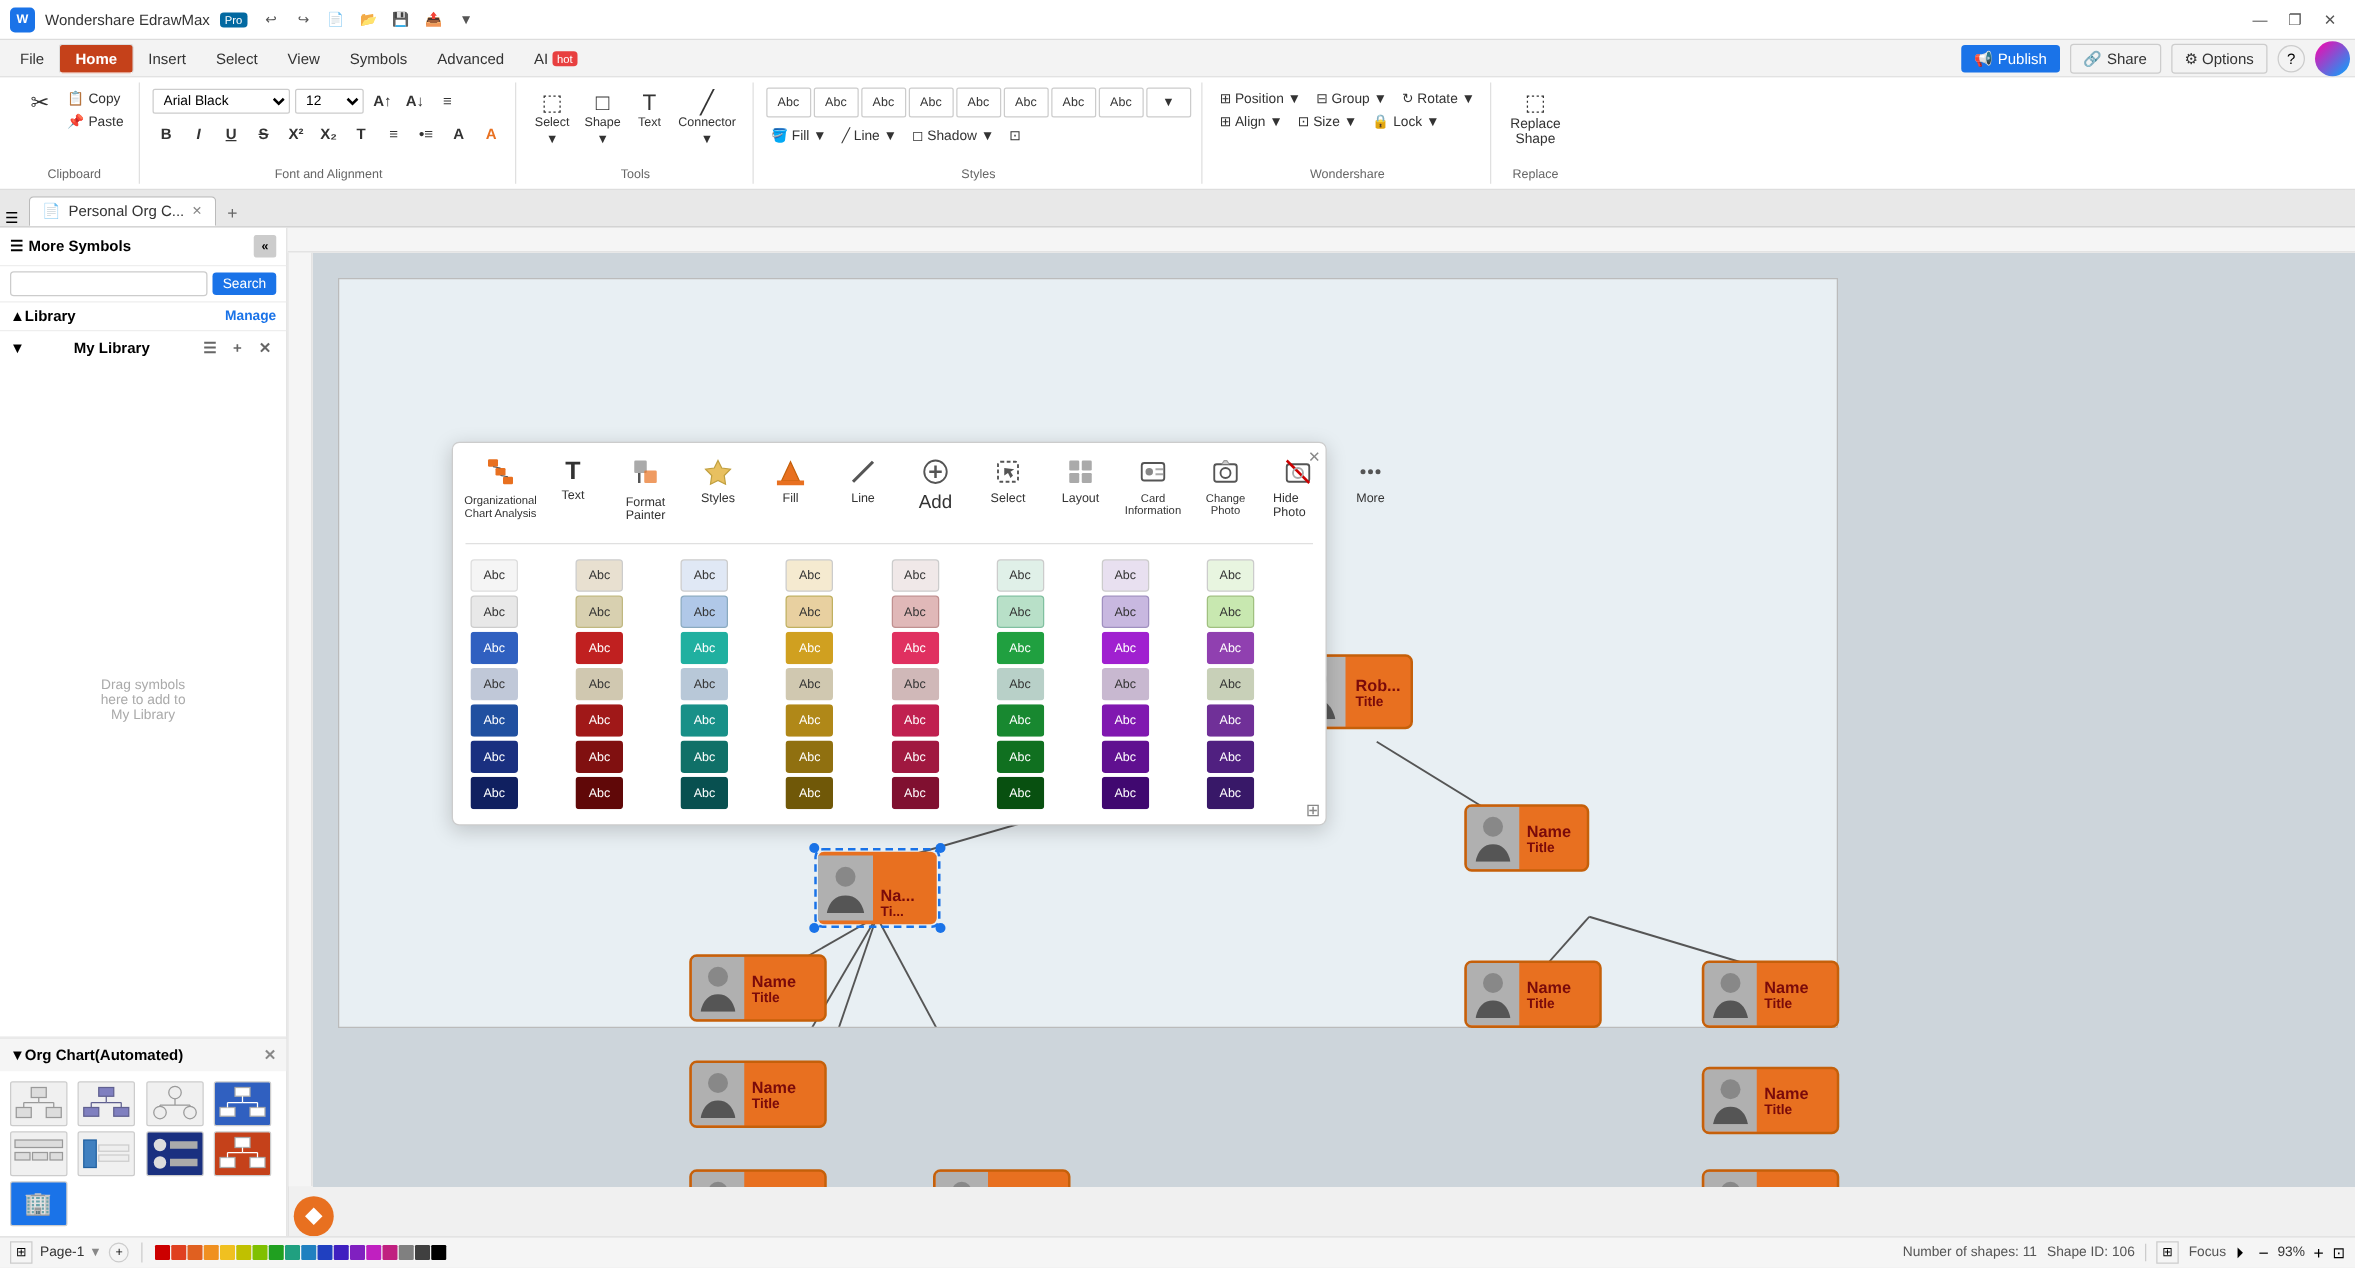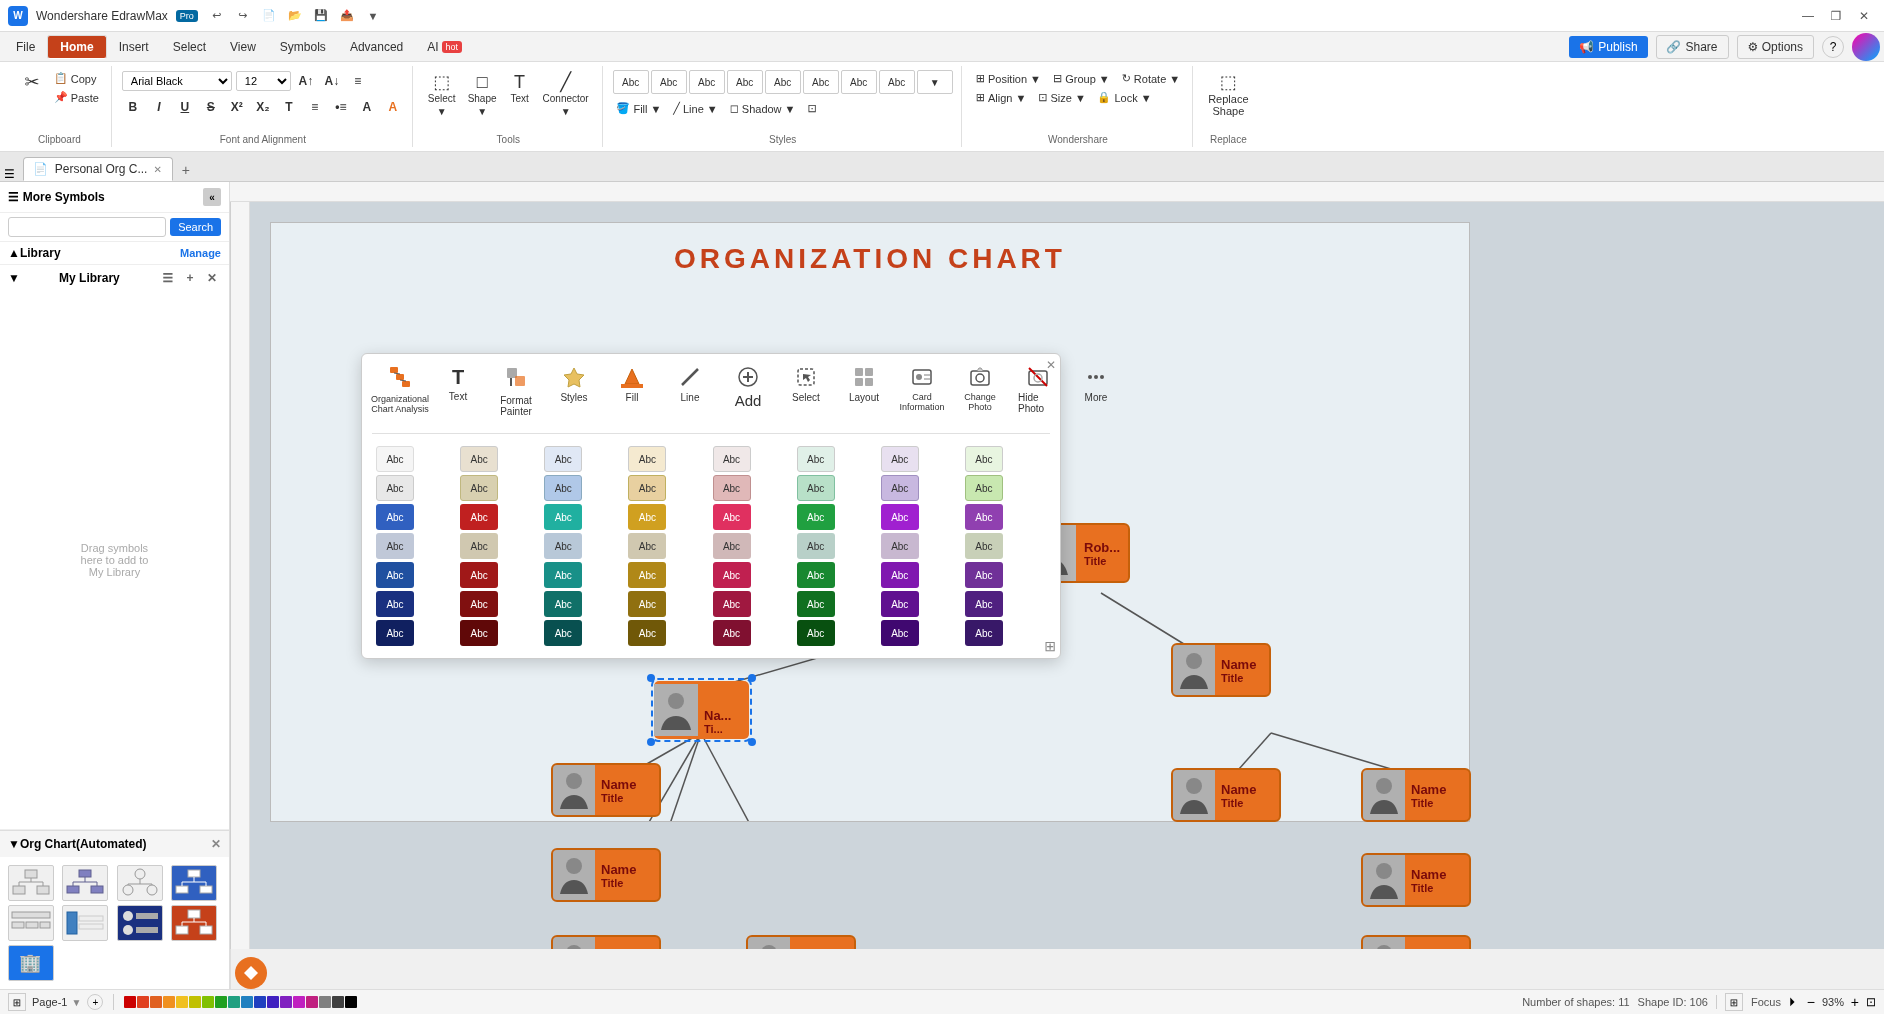--- a/index.html
+++ b/index.html
@@ -694,21 +694,20 @@
     <div style="display:flex;flex:1;overflow:hidden;">
 
       <div style="width:20px;background:#f5f5f5;border-right:1px solid #ddd;position:relative;overflow:hidden;">
         <svg width="20" height="800">
           <line x1="0" y1="0" x2="0" y2="800" stroke="#aaa"></line>
         </svg>
       </div>
 
       <div class="canvas-scroll">
         <div class="canvas-content">
-          <div class="org-chart-title">ORGANIZATION CHART</div>
 
           <svg style="position:absolute;top:0;left:0;width:100%;height:100%;z-index:0;pointer-events:none;">
 
             <line x1="830" y1="370" x2="960" y2="450" stroke="#555" stroke-width="1.5" marker-end="url(#arrow)"></line>
 
             <line x1="770" y1="370" x2="460" y2="460" stroke="#555" stroke-width="1.5"></line>
 
             <line x1="430" y1="510" x2="360" y2="550" stroke="#555" stroke-width="1.5" marker-end="url(#arrow)"></line>
             <line x1="430" y1="510" x2="360" y2="630" stroke="#555" stroke-width="1.5" marker-end="url(#arrow)"></line>
             <line x1="430" y1="510" x2="360" y2="715" stroke="#555" stroke-width="1.5" marker-end="url(#arrow)"></line>

